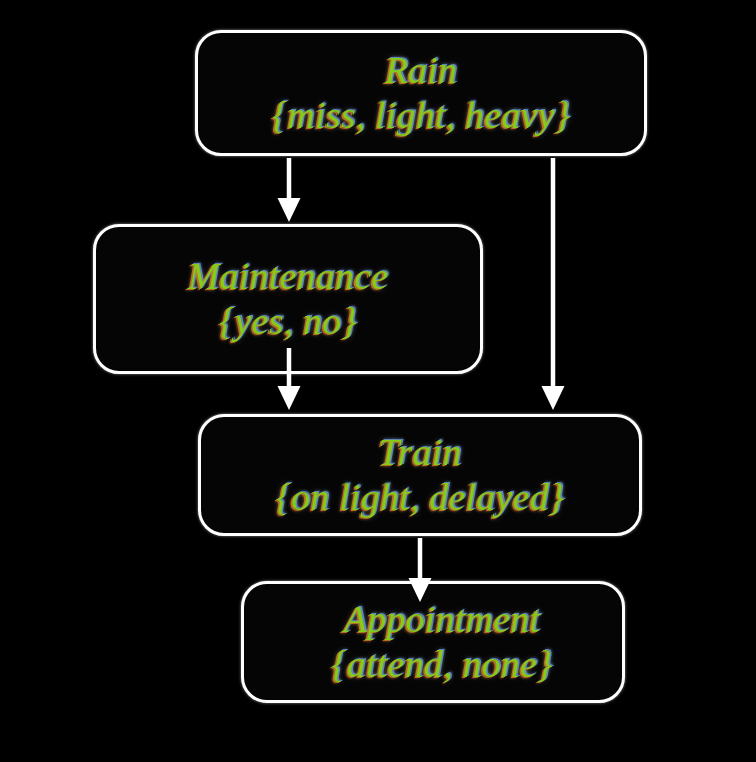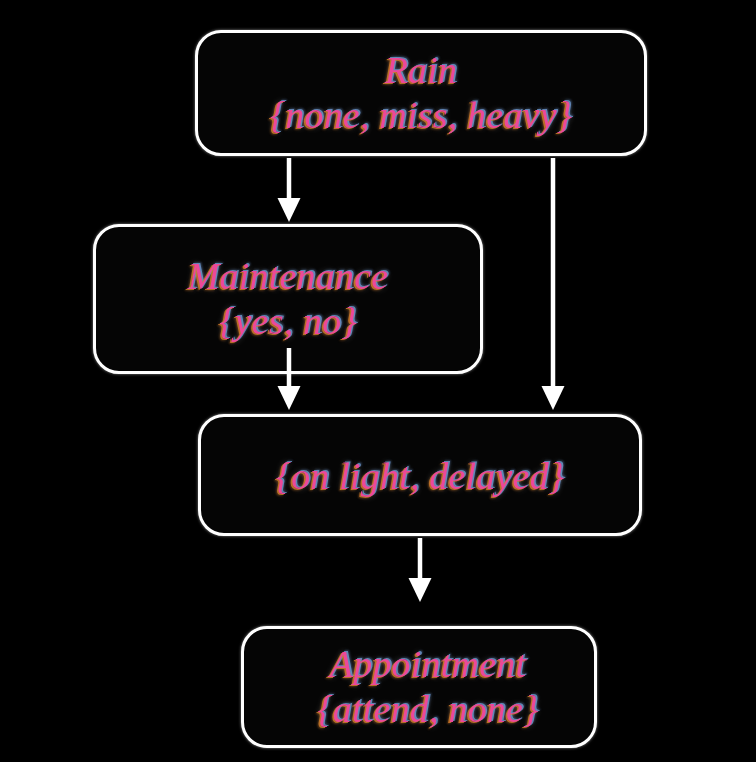--- a/index.html
+++ b/index.html
@@ -28,21 +28,21 @@
     display: flex;
     flex-direction: column;
     align-items: center;
     justify-content: center;
     box-shadow: 0 0 3px rgba(255,255,255,0.55);
   }
 
   .node-line {
     font-style: italic;
     font-weight: 400;
-    color: #ec4899;
+    color: #84cc16;
     font-size: 38px;
     line-height: 1.08;
     white-space: nowrap;
     letter-spacing: 0.2px;
     
     text-shadow:
       -1.6px 1.1px 0 rgba(214, 126, 44, 0.80),
        1.6px -1.1px 0 rgba(120, 166, 226, 0.72),
       -2.6px 1.8px 2px rgba(190, 104, 30, 0.38),
        2.6px -1.8px 2px rgba(96, 140, 206, 0.32),
@@ -50,49 +50,50 @@
   }
 
   .node-line.states {
     margin-top: 4px;
   }
 
   
   #node-rain        { left: 195px; top: 30px;  width: 452px; height: 126px; }
   #node-maintenance { left: 93px;  top: 224px; width: 390px; height: 150px; }
   #node-train       { left: 198px; top: 414px; width: 444px; height: 122px; }
-  #node-appointment { left: 241px; top: 626px; width: 356px; height: 122px; padding-left: 18px; }
+  #node-appointment { left: 241px; top: 581px; width: 384px; height: 122px; padding-left: 18px; }
 
   
   .edge {
     position: absolute;
   }
   .edge svg { display: block; overflow: visible; }
 
   #edge-rain-maintenance { left: 270px; top: 156px; }
   #edge-rain-train       { left: 534px; top: 156px; }
   #edge-maintenance-train{ left: 270px; top: 346px; }
   #edge-train-appointment{ left: 401px; top: 536px; }
 </style>
 </head>
 <body>
 
 <div id="canvas">
 
   <div class="node" id="node-rain">
     <div class="node-line title">Rain</div>
-    <div class="node-line states">{none, miss, heavy}</div>
+    <div class="node-line states">{miss, light, heavy}</div>
   </div>
 
   <div class="node" id="node-maintenance">
     <div class="node-line title">Maintenance</div>
     <div class="node-line states">{yes, no}</div>
   </div>
 
   <div class="node" id="node-train">
+    <div class="node-line title">Train</div>
     <div class="node-line states">{on light, delayed}</div>
   </div>
 
   <div class="node" id="node-appointment">
     <div class="node-line title">Appointment</div>
     <div class="node-line states">{attend, none}</div>
   </div>
 
   <div class="edge" id="edge-rain-maintenance">
     <svg width="38" height="68" viewBox="0 0 38 68">

